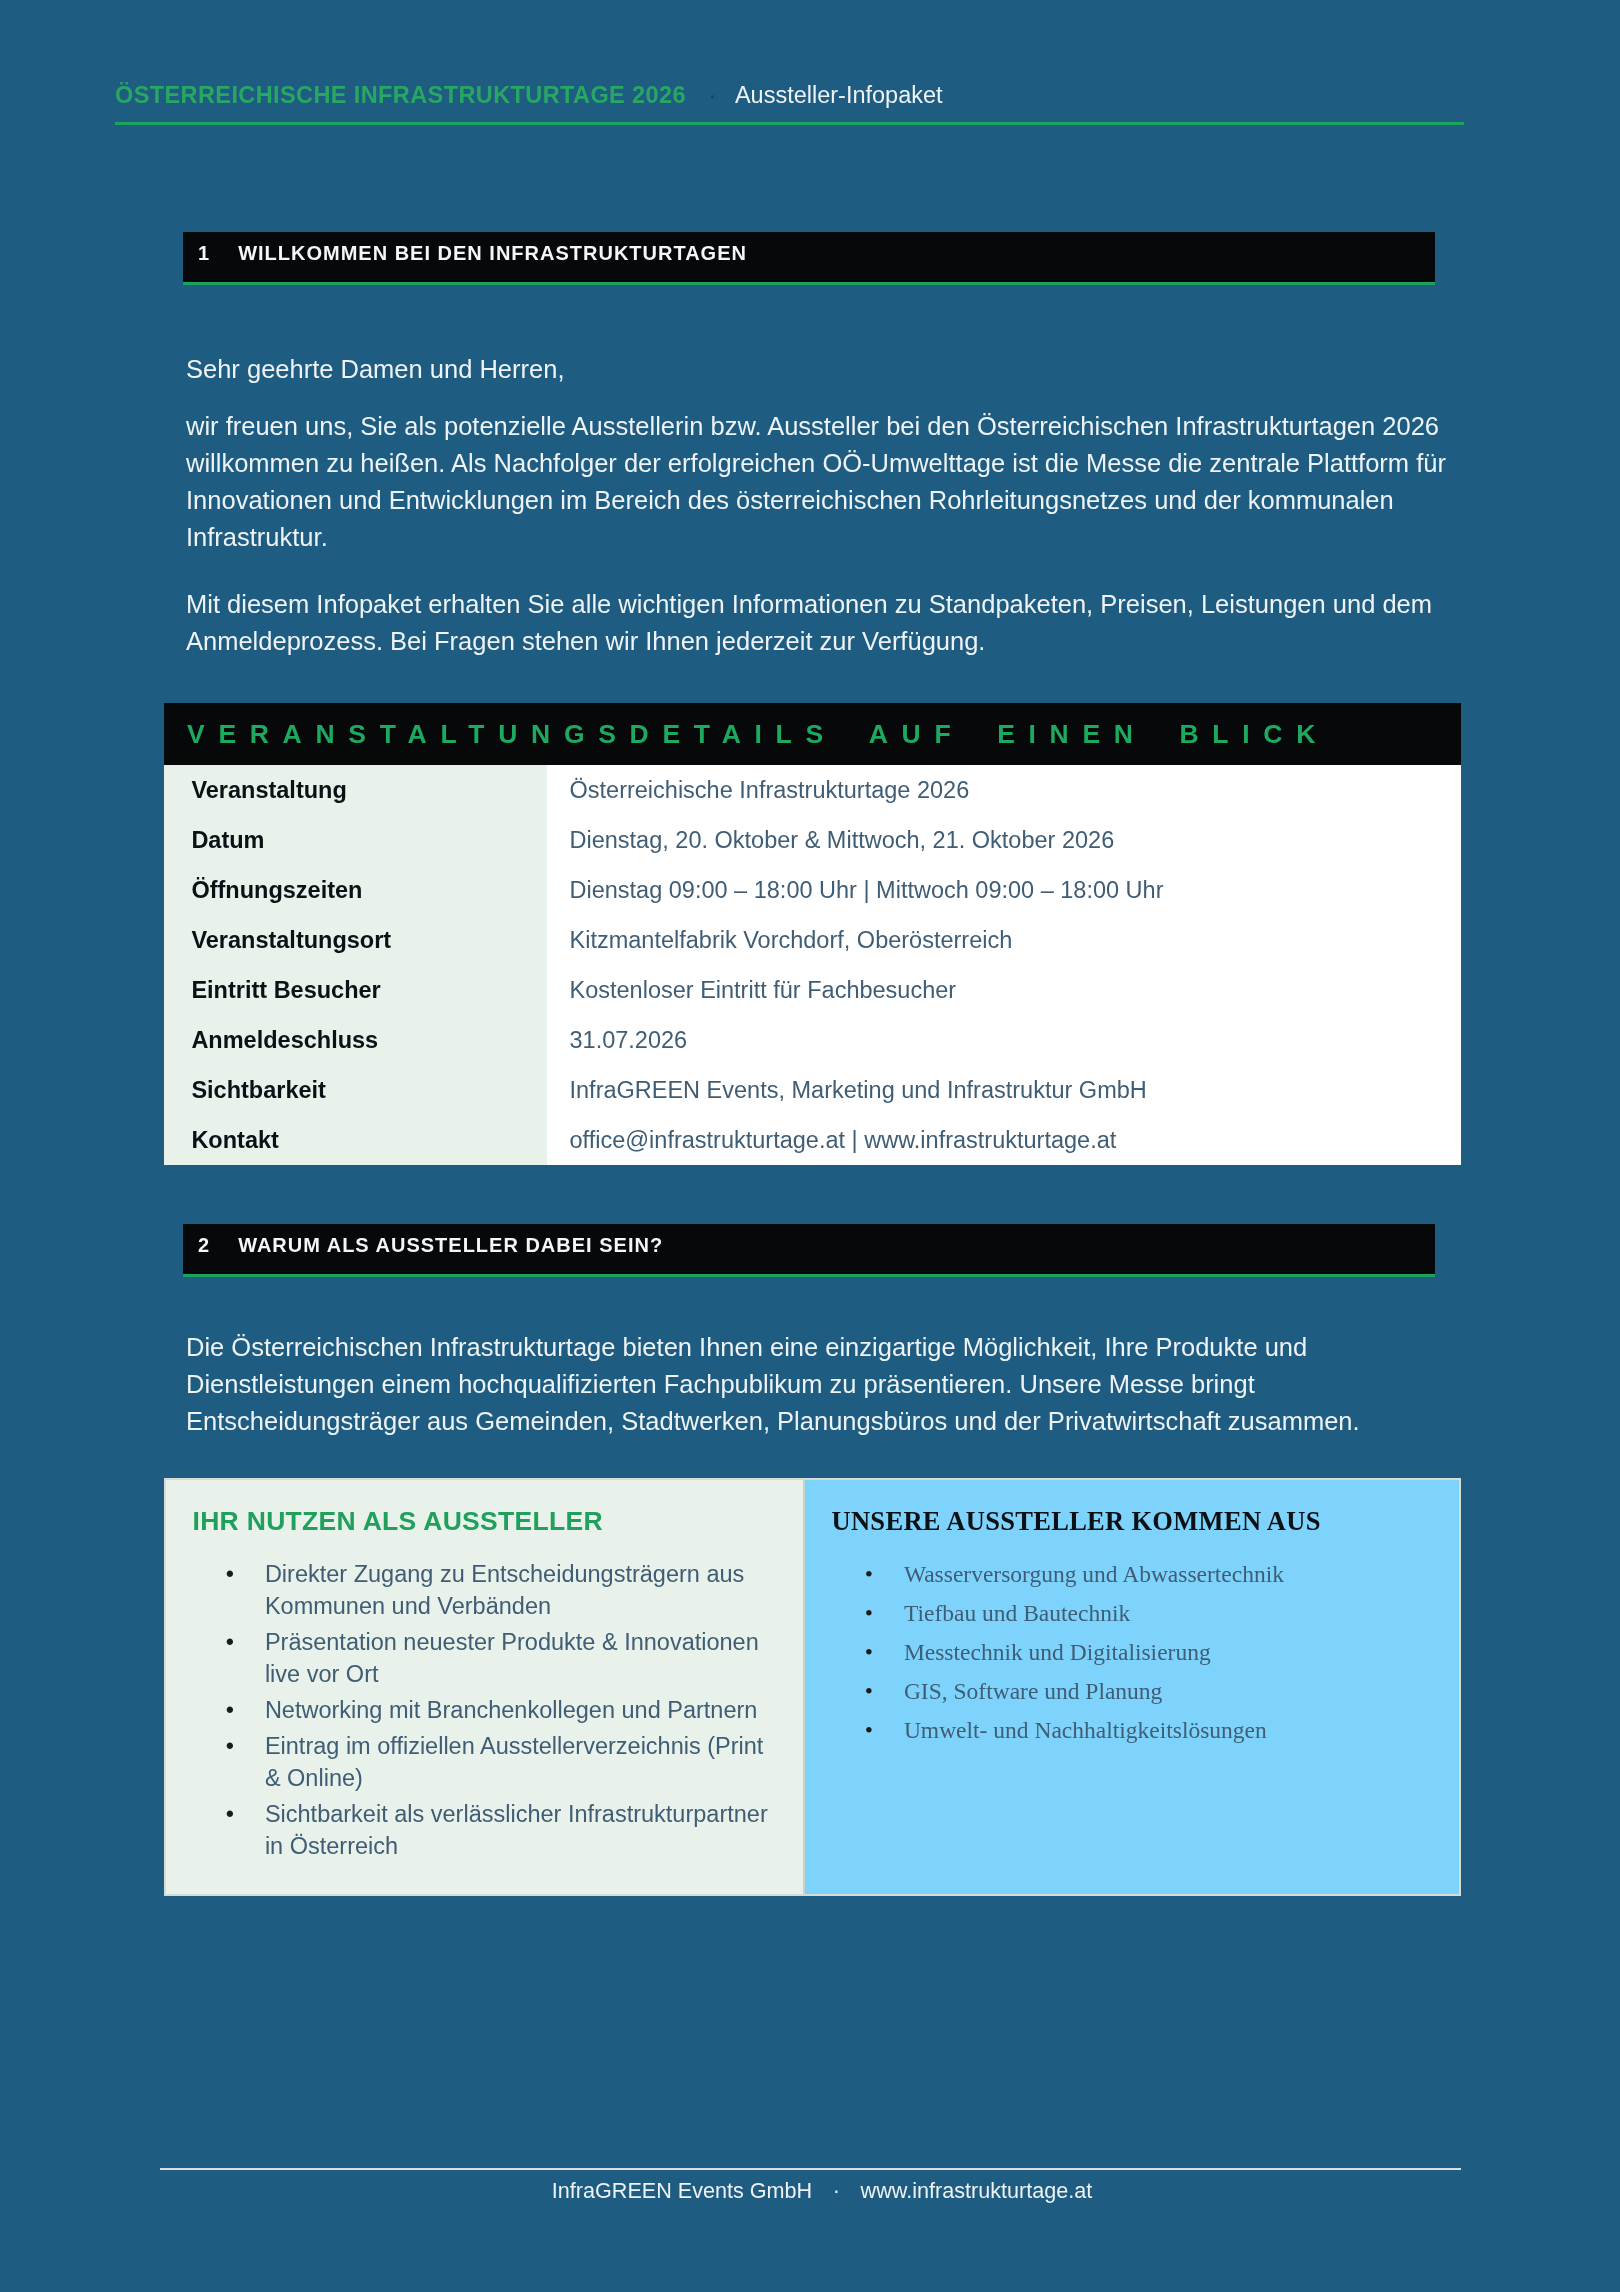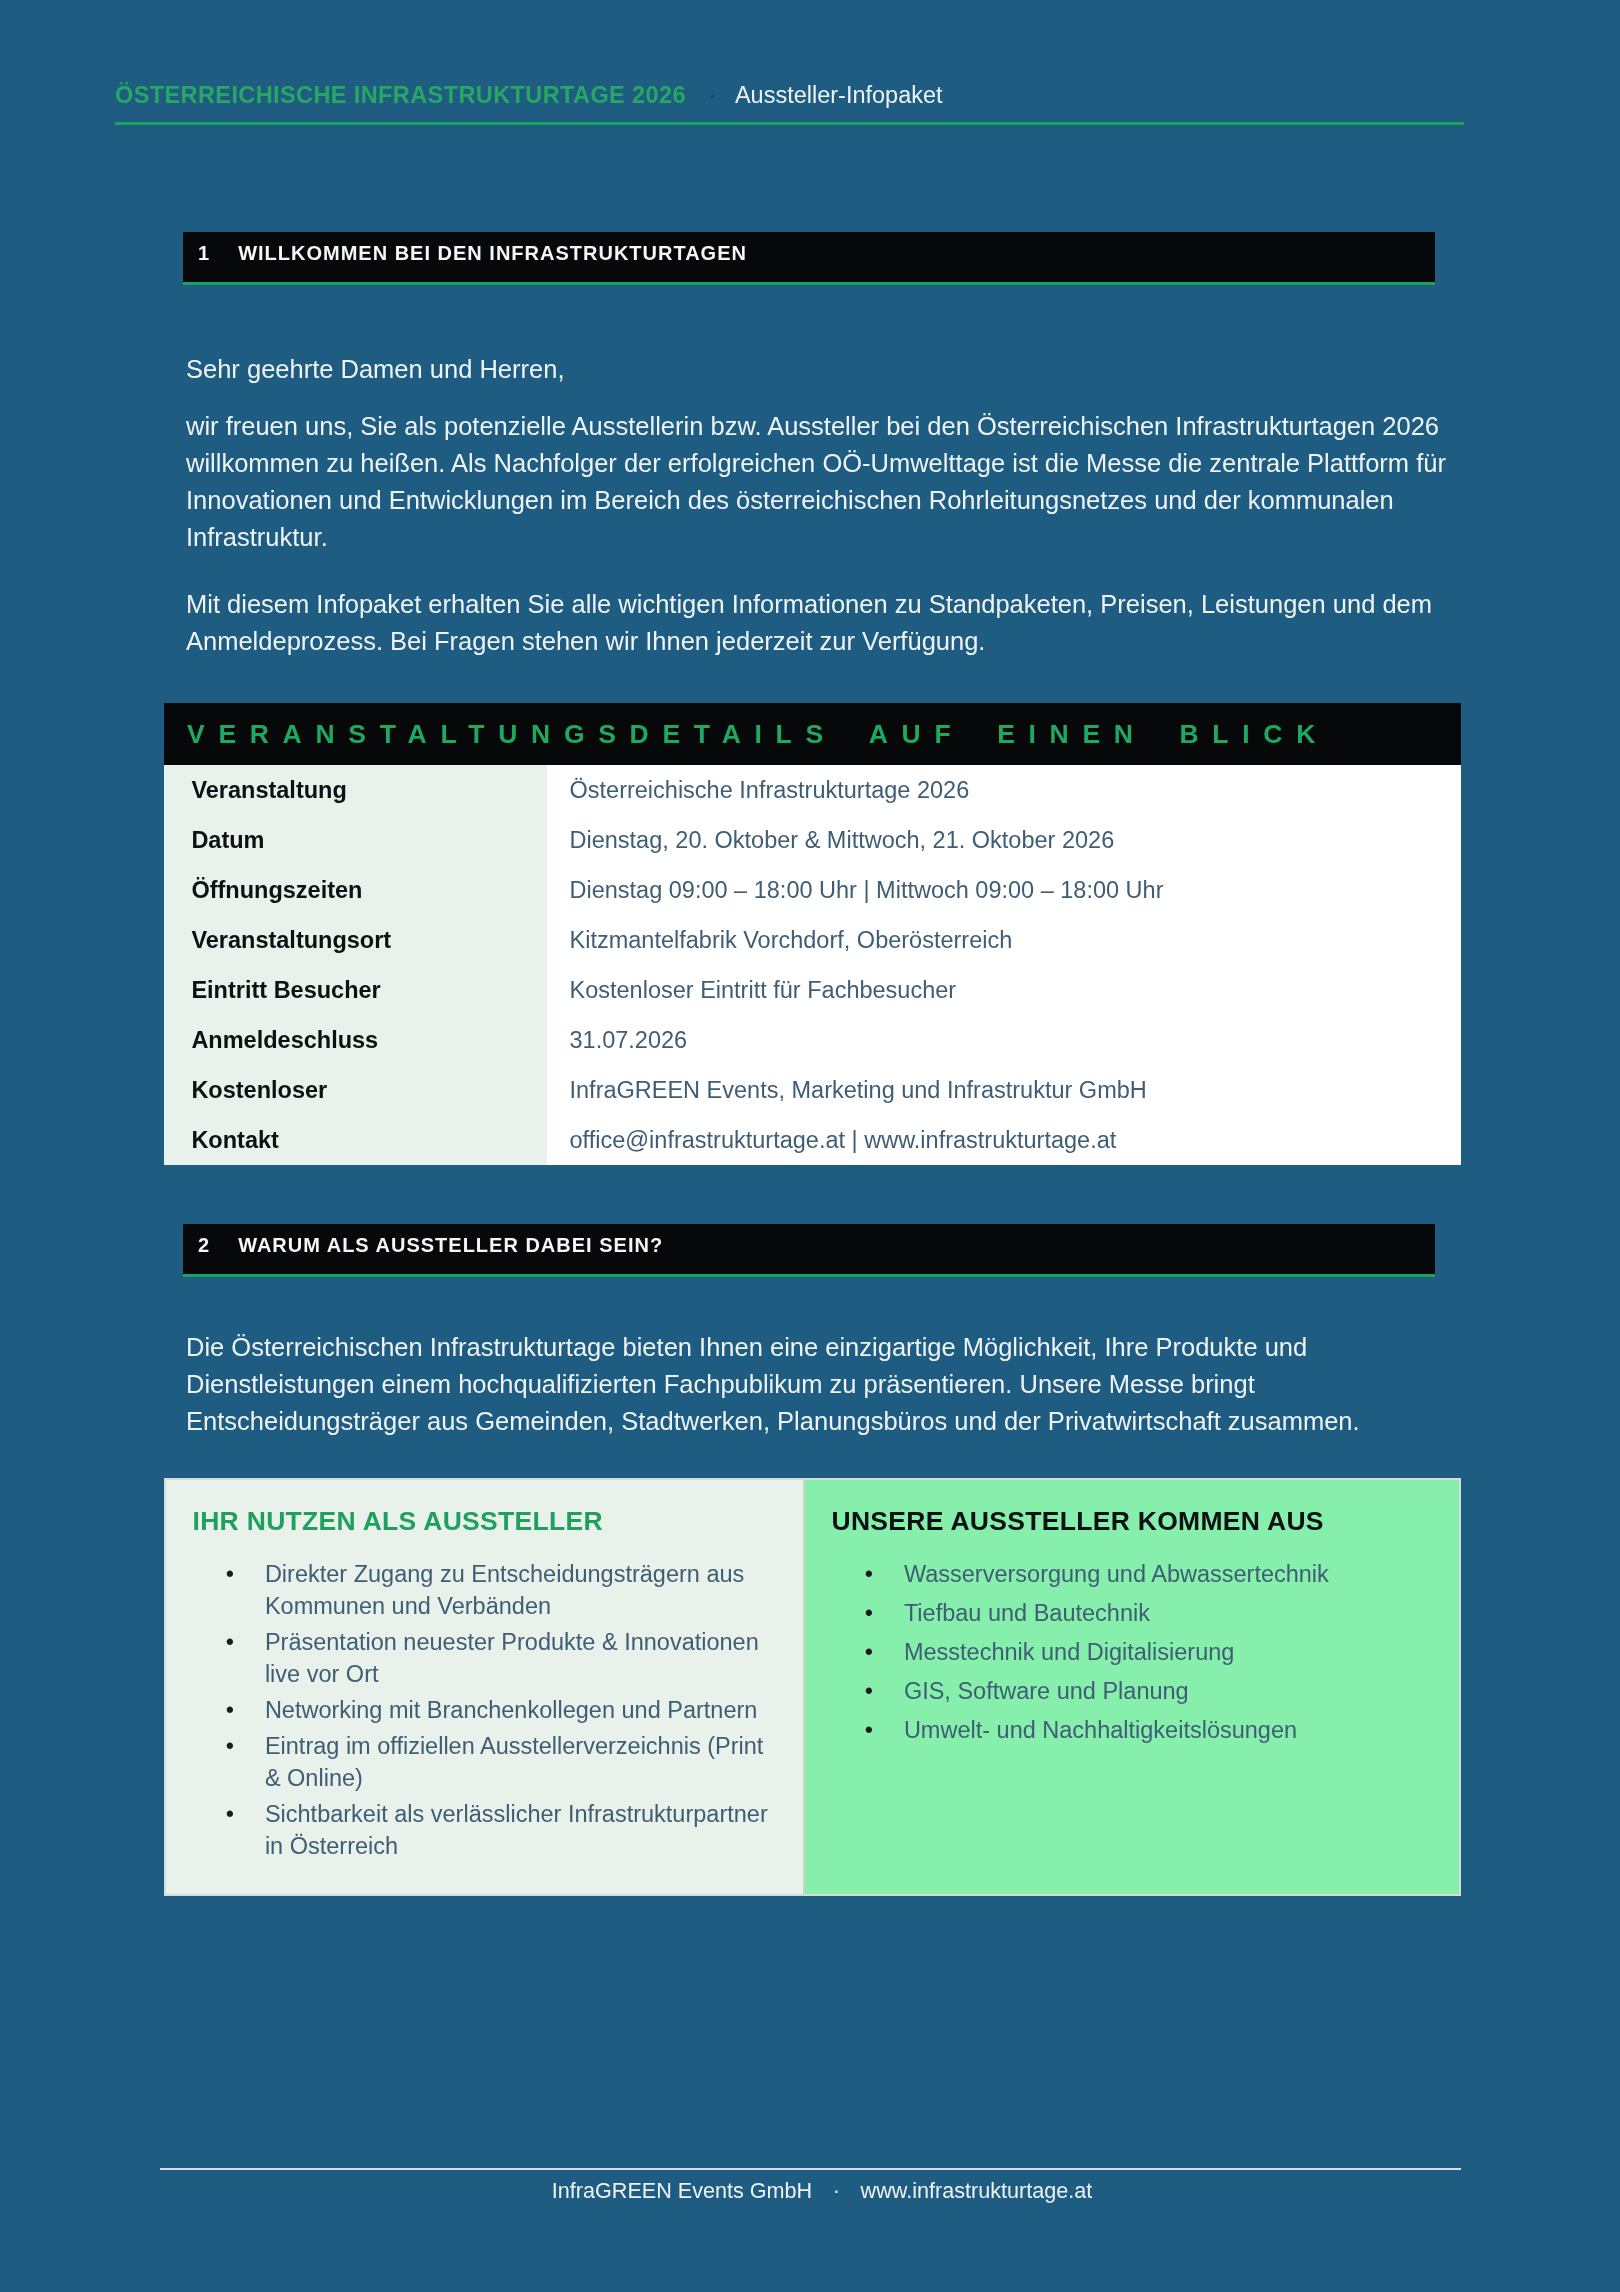--- a/index.html
+++ b/index.html
@@ -65,21 +65,21 @@
   }
 
   
   .panels {
     position:absolute; left:164px; top:1478px; width:1297px;
     display:flex; align-items:stretch;
     border:2px solid #D3DCD5;
   }
   .panel { min-height:414px; padding:27.4px 27.4px 23.5px 26.5px; }
   .panel-left { width:637px; background:#E8F1EA; }
-  .panel-right { flex:1; background:#86efac; border-left:2px solid #C9D2CB; }
+  .panel-right { flex:1; background:#7dd3fc; border-left:2px solid #C9D2CB;font-family:Liberation Serif, serif; }
   .panel-heading { font-weight:bold; font-size:26.5px; letter-spacing:0.3px; line-height:29px; margin-bottom:21.6px; }
   .panel-left  .panel-heading { color:#1FA05C; }
   .panel-right .panel-heading { color:#0D1114; }
   .panel-list { list-style:none; margin-left:27.4px; }
   .panel-item {
     position:relative; padding-left:45px;
     font-size:23.5px; line-height:32px; color:#3F5D74;
     margin-bottom:3.9px;
   }
   .panel-right .panel-item { margin-bottom:6.9px; }
@@ -144,21 +144,21 @@
           <div class="details-label">Eintritt Besucher</div>
           <div class="details-value">Kostenloser Eintritt für Fachbesucher</div>
         </div>
 
         <div class="details-row">
           <div class="details-label">Anmeldeschluss</div>
           <div class="details-value">31.07.2026</div>
         </div>
 
         <div class="details-row">
-          <div class="details-label">Kostenloser</div>
+          <div class="details-label">Sichtbarkeit</div>
           <div class="details-value">InfraGREEN Events, Marketing und Infrastruktur GmbH</div>
         </div>
 
         <div class="details-row">
           <div class="details-label">Kontakt</div>
           <div class="details-value">office@infrastrukturtage.at  |  www.infrastrukturtage.at</div>
         </div>
       </div>
   </div>
 

